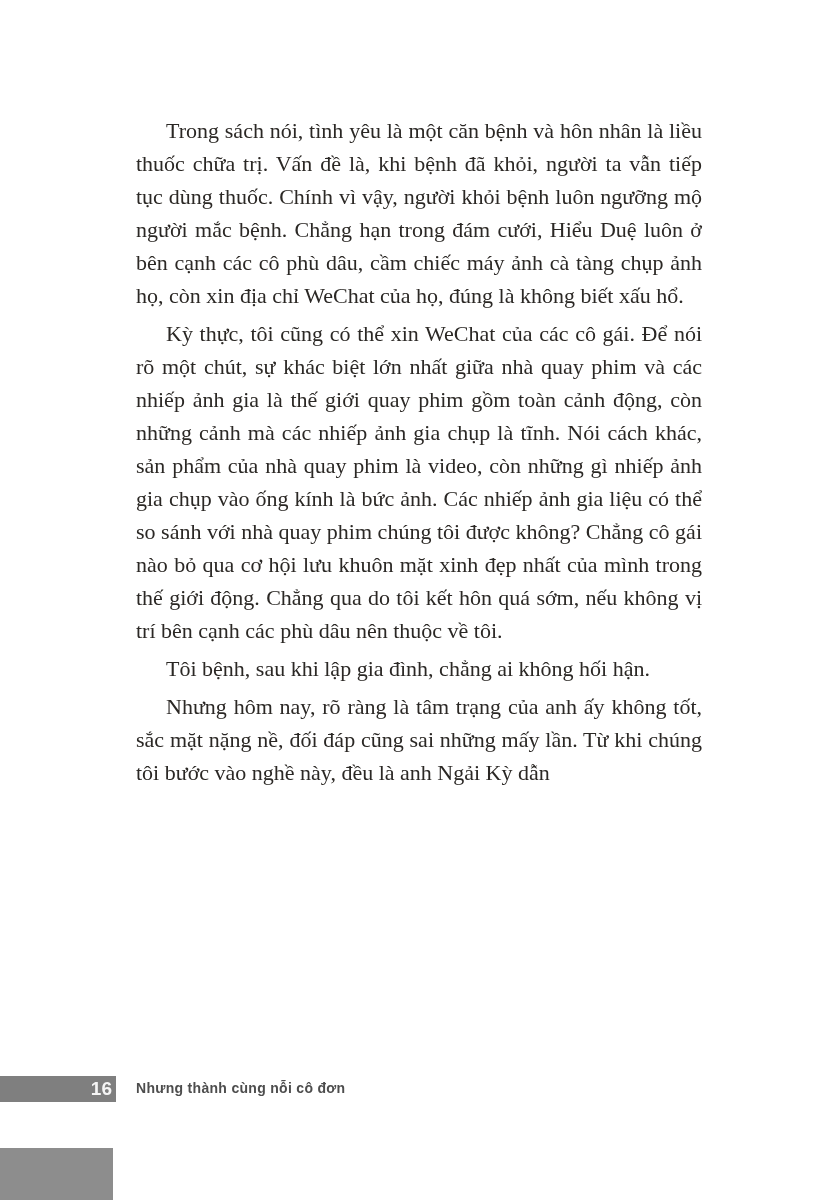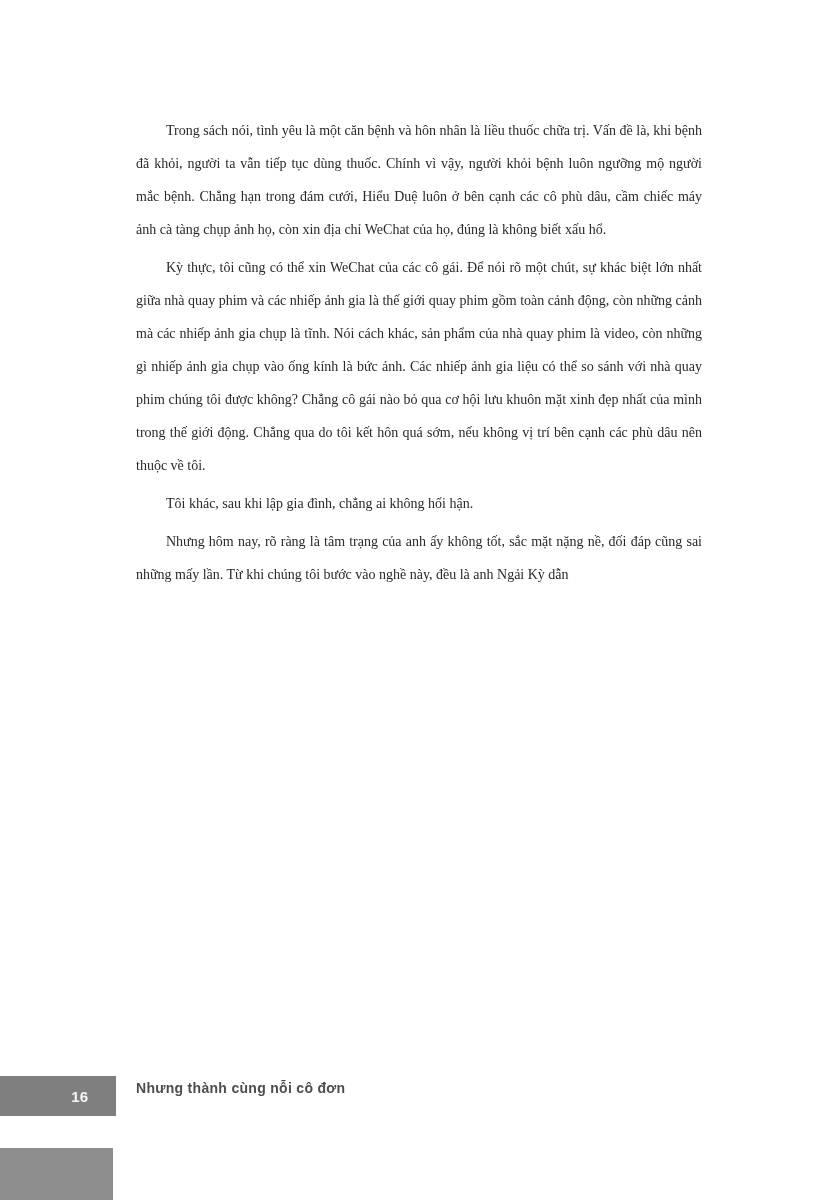--- a/index.html
+++ b/index.html
@@ -17,50 +17,50 @@
     position: absolute;
     inset: 0;
     background: #ffffff;
   }
   .text-block {
     position: absolute;
     left: 136px;
     top: 114px;
     width: 566px;
     color: #2b2825;
-    font-size: 14px;
+    font-size: 22px;
     line-height: 33px;
     text-align: justify;
     text-justify: inter-word;
   }
   .text-block p {
     text-indent: 30px;
     margin: 0 0 5px 0;
   }
   .footer {
     position: absolute;
     left: 0;
     top: 1076px;
     width: 813px;
     height: 27px;
   }
   .page-num-band {
     position: absolute;
     left: 0;
     top: 0;
     width: 116px;
-    height: 40px;
+    height: 26px;
     background: #7f7f7f;
     color: #f5f5f5;
     display: flex;
     align-items: center;
     justify-content: flex-end;
-    padding-right: 28px;
+    padding-right: 4px;
     font-family: "Liberation Sans", sans-serif;
-    font-size: 15px;
+    font-size: 19px;
     font-weight: bold;
   }
   .book-title {
     position: absolute;
     left: 136px;
     top: 4px;
     font-family: "Liberation Sans", sans-serif;
     font-size: 14px;
     font-weight: 600;
     color: #4d4d4d;
@@ -77,21 +77,21 @@
   }
 </style>
 </head>
 <body>
 
 <div class="page">
 
   <div class="text-block">
     <p>Trong sách nói, tình yêu là một căn bệnh và hôn nhân là liều thuốc chữa trị. Vấn đề là, khi bệnh đã khỏi, người ta vẫn tiếp tục dùng thuốc. Chính vì vậy, người khỏi bệnh luôn ngưỡng mộ người mắc bệnh. Chẳng hạn trong đám cưới, Hiểu Duệ luôn ở bên cạnh các cô phù dâu, cầm chiếc máy ảnh cà tàng chụp ảnh họ, còn xin địa chỉ WeChat của họ, đúng là không biết xấu hổ.</p>
     <p>Kỳ thực, tôi cũng có thể xin WeChat của các cô gái. Để nói rõ một chút, sự khác biệt lớn nhất giữa nhà quay phim và các nhiếp ảnh gia là thế giới quay phim gồm toàn cảnh động, còn những cảnh mà các nhiếp ảnh gia chụp là tĩnh. Nói cách khác, sản phẩm của nhà quay phim là video, còn những gì nhiếp ảnh gia chụp vào ống kính là bức ảnh. Các nhiếp ảnh gia liệu có thể so sánh với nhà quay phim chúng tôi được không? Chẳng cô gái nào bỏ qua cơ hội lưu khuôn mặt xinh đẹp nhất của mình trong thế giới động. Chẳng qua do tôi kết hôn quá sớm, nếu không vị trí bên cạnh các phù dâu nên thuộc về tôi.</p>
-    <p>Tôi khác, sau khi lập gia đình, chẳng ai không hối hận.</p>
+    <p>Tôi bệnh, sau khi lập gia đình, chẳng ai không hối hận.</p>
     <p>Nhưng hôm nay, rõ ràng là tâm trạng của anh ấy không tốt, sắc mặt nặng nề, đối đáp cũng sai những mấy lần. Từ khi chúng tôi bước vào nghề này, đều là anh Ngải Kỳ dẫn</p>
   </div>
 
   <div class="footer">
     <div class="page-num-band">
       <span>16</span>
     </div>
     <div class="book-title">Nhưng thành cùng nỗi cô đơn</div>
   </div>
 

